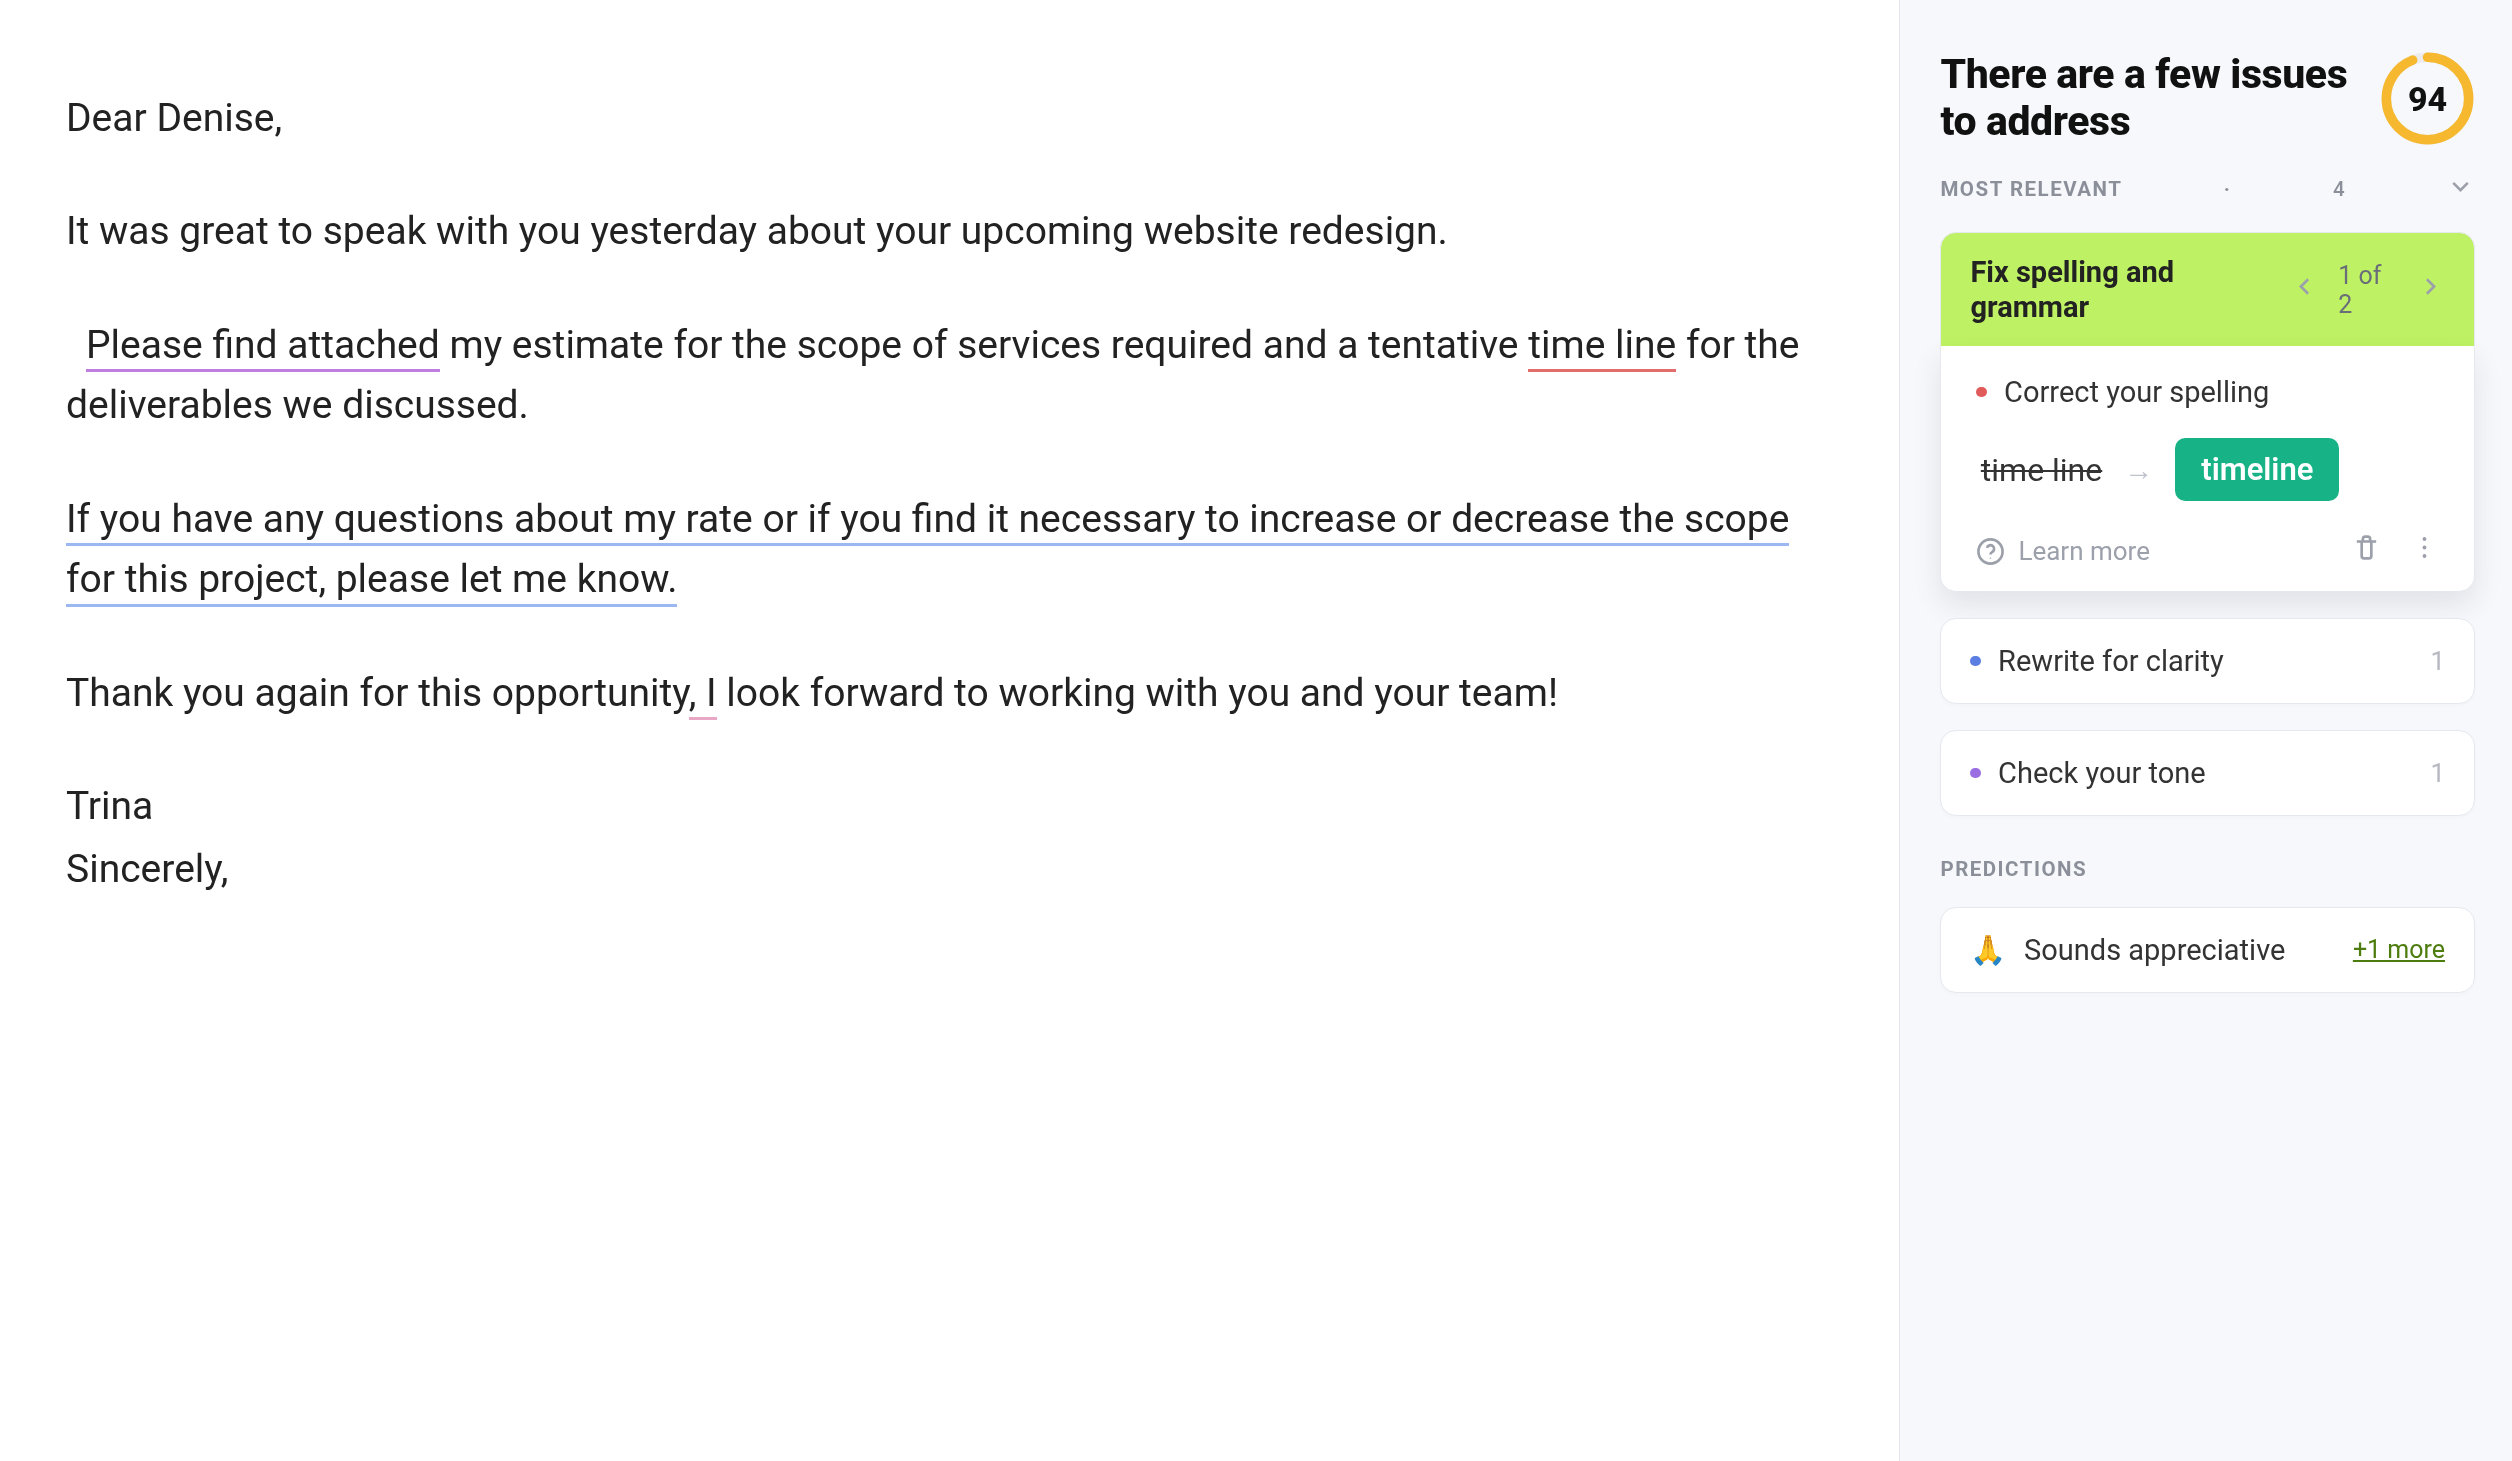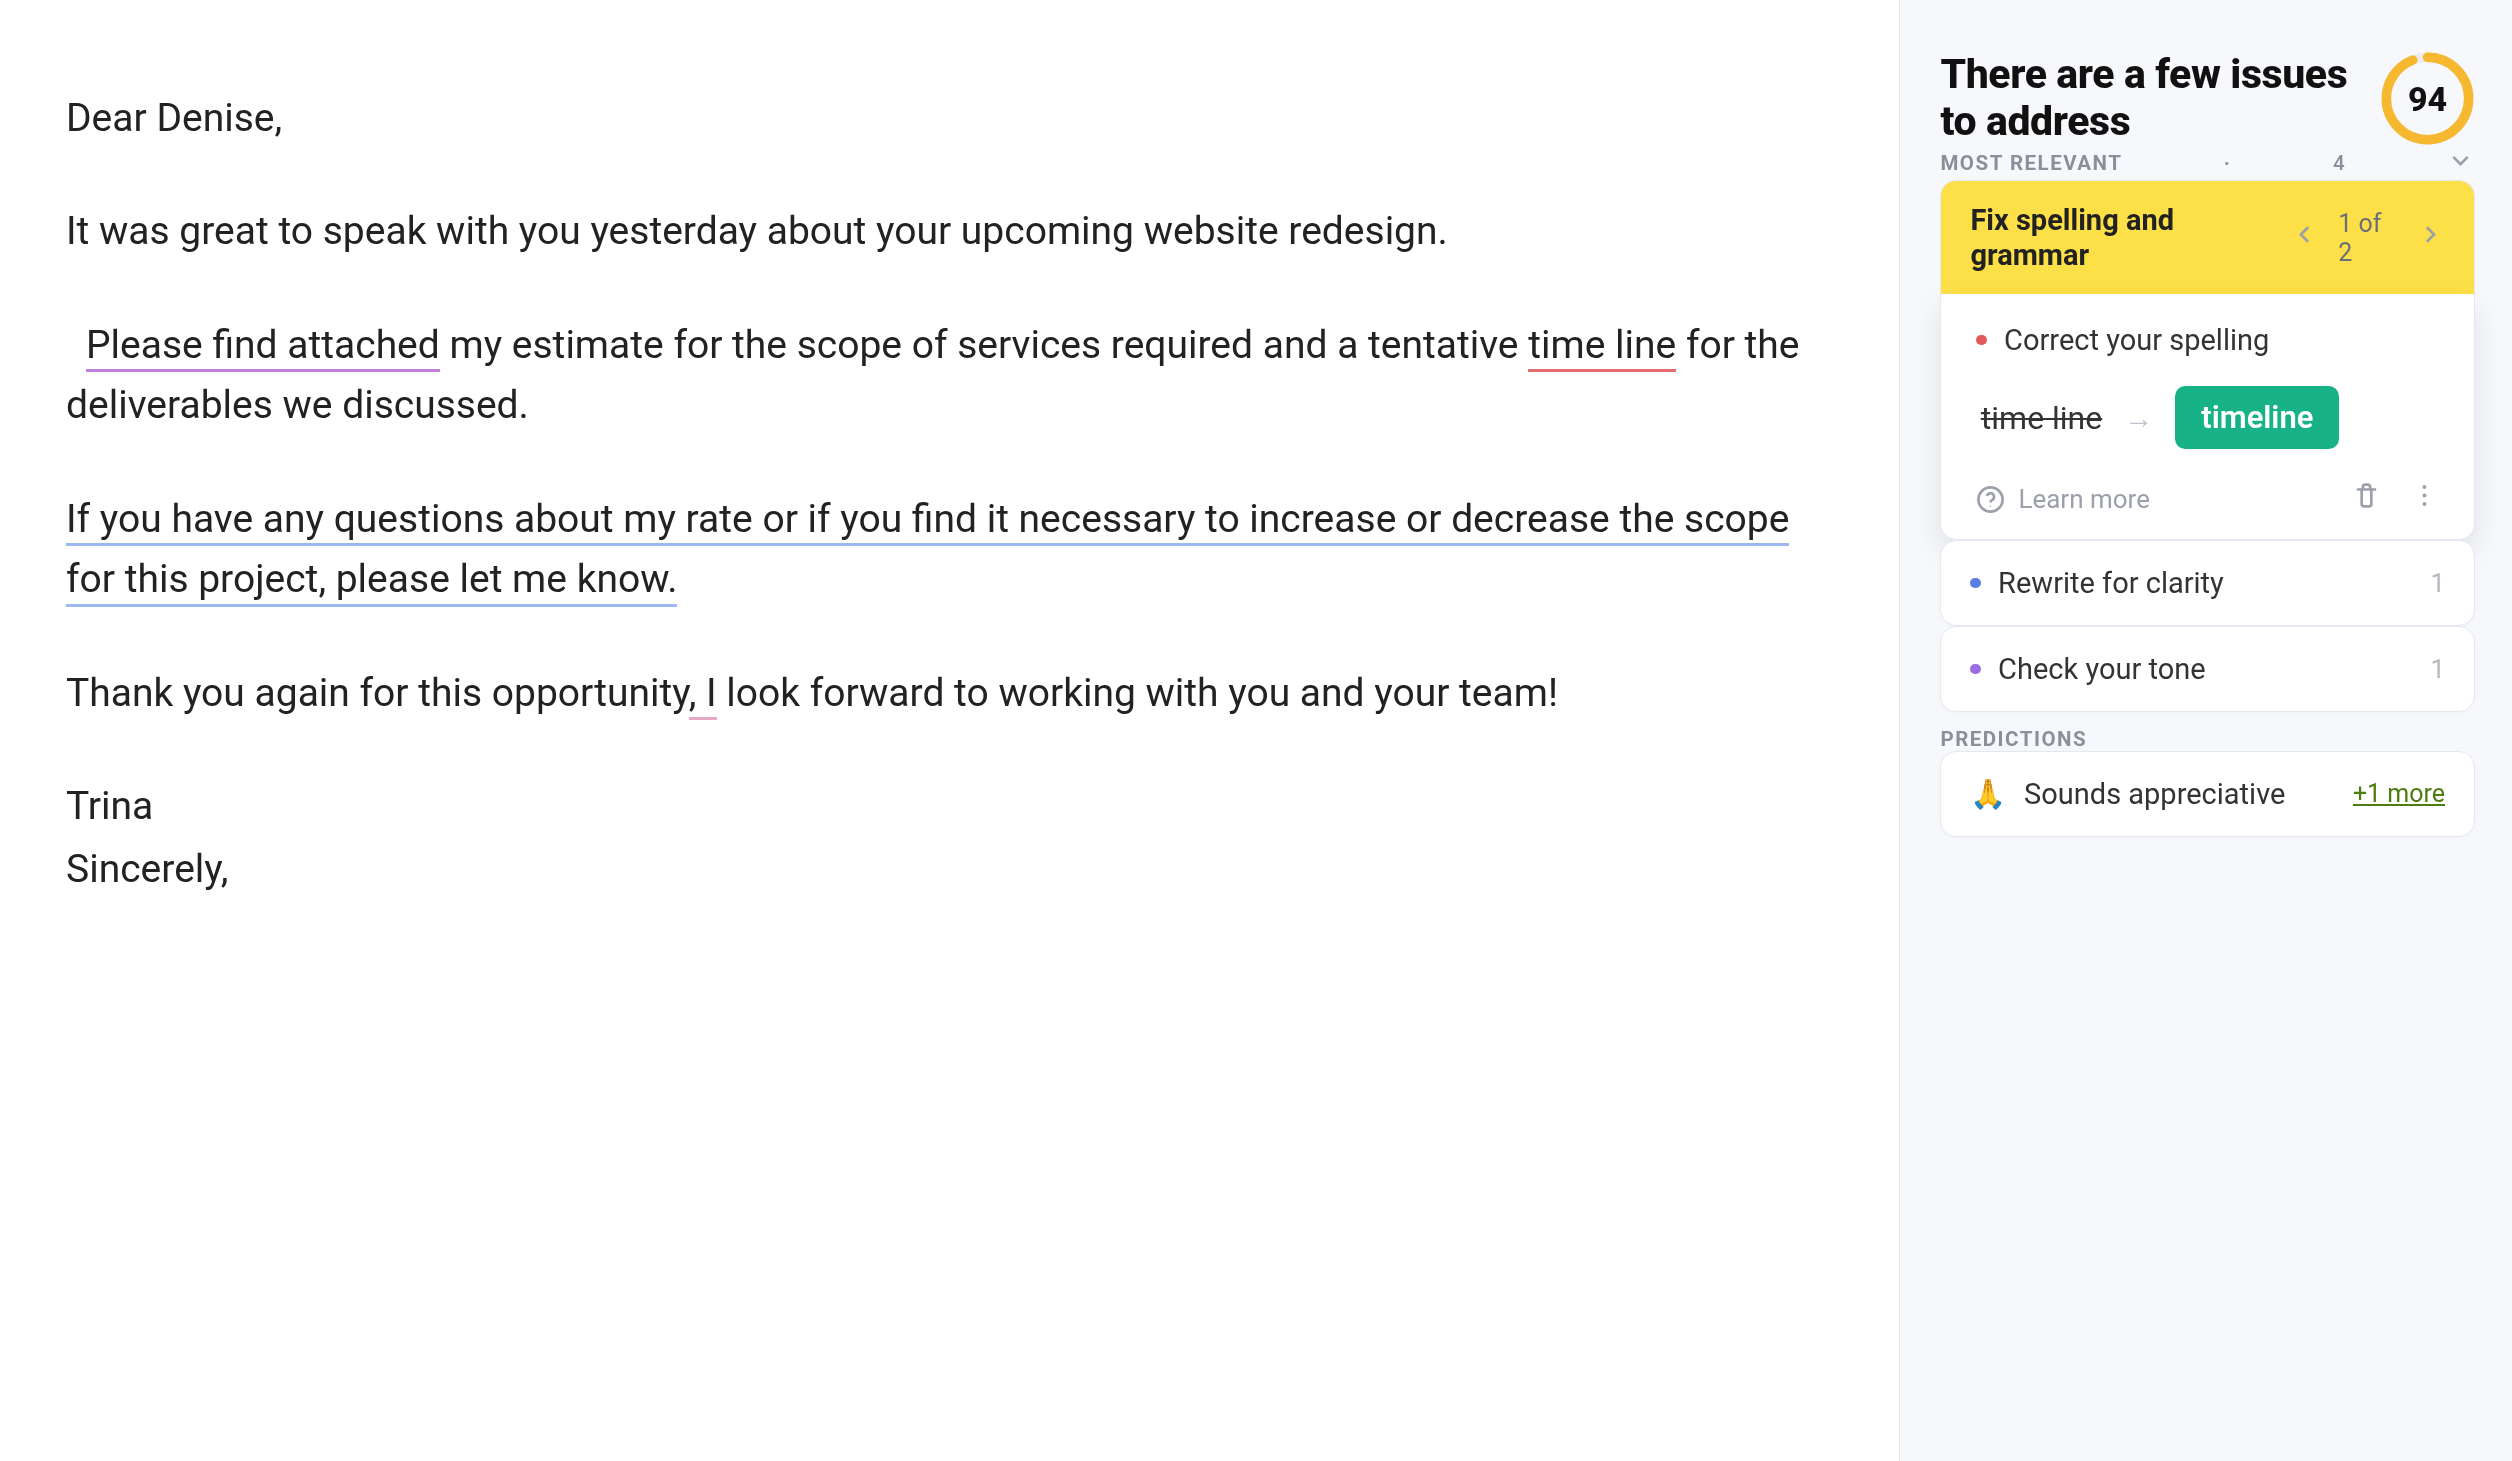--- a/index.html
+++ b/index.html
@@ -44,20 +44,21 @@
   .ul-pink   { border-bottom: 3.7px solid #e8a7c4; padding-bottom: 1.5px; }
 
   
   .sidebar {
     width: 775px;
     background: #f7f8fb;
     border-left: 1.5px solid #e4e6ee;
     padding: 51px 37px 29px 40px;
     display: flex;
     flex-direction: column;
+    gap: 26px;
     overflow: hidden;
   }
 
   .sidebar-header {
     display: flex;
     align-items: flex-start;
     justify-content: space-between;
     gap: 22px;
   }
   .sidebar-title {
@@ -107,21 +108,21 @@
     border: 1.1px solid #e6e8ef;
     border-radius: 16px;
     padding: 25px 29px;
     box-shadow: 0 1.5px 4.4px rgba(0,0,0,0.02);
   }
 
   .group-header {
     display: flex;
     align-items: center;
     justify-content: space-between;
-    background: #fde047;
+    background: #bef264;
     border: 1.1px solid #e6e8ef;
     border-radius: 16px 16px 0 0;
     padding: 22px 29px;
   }
   .group-header .title {
     font-size: 29px;
     font-weight: 700;
     color: #222;
     line-height: 1.2;
     max-width: 395px;

